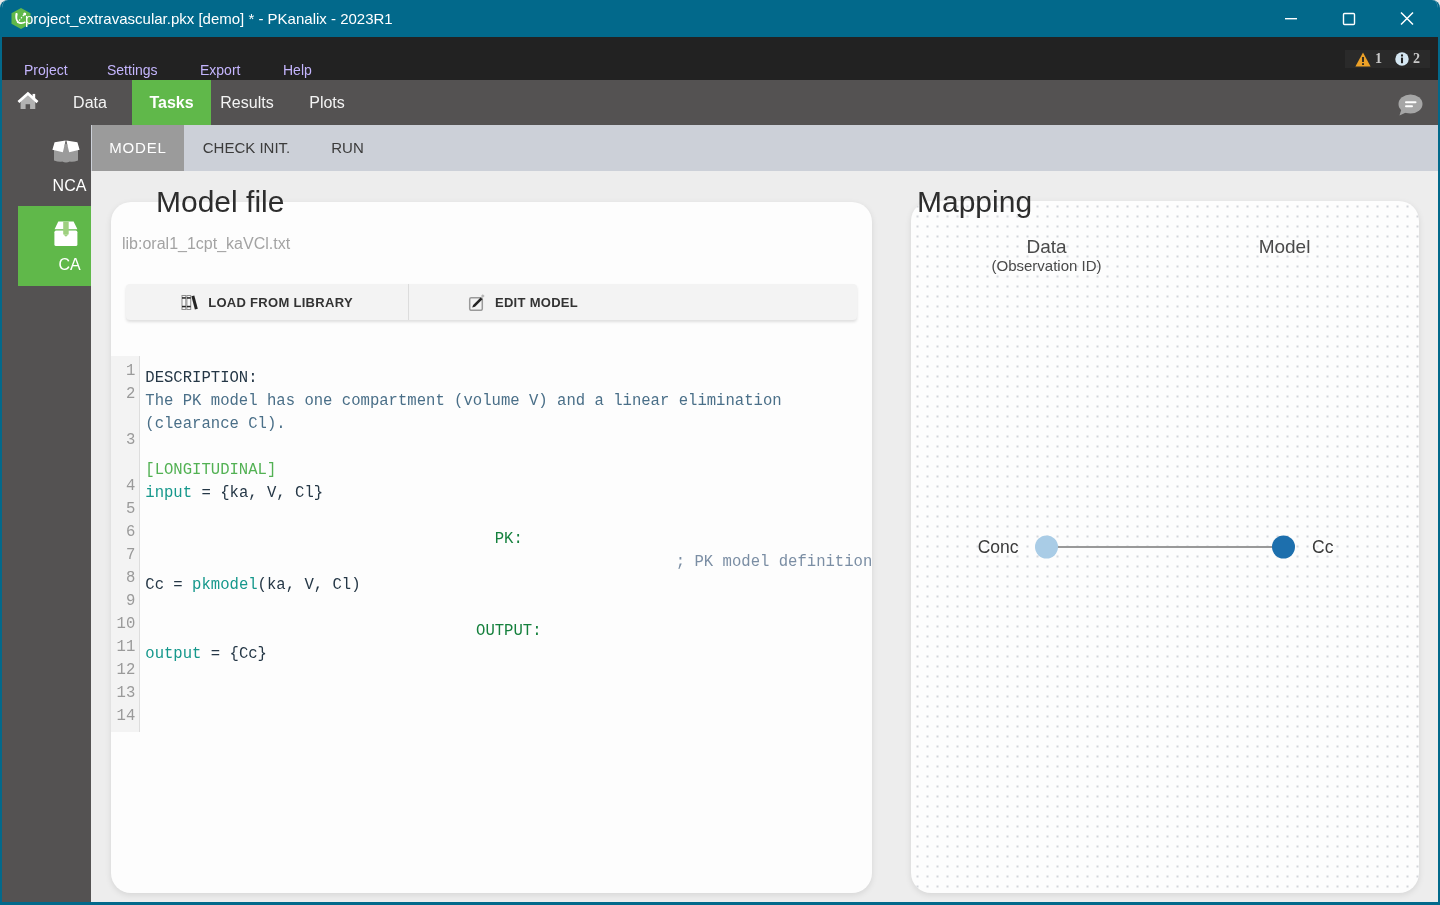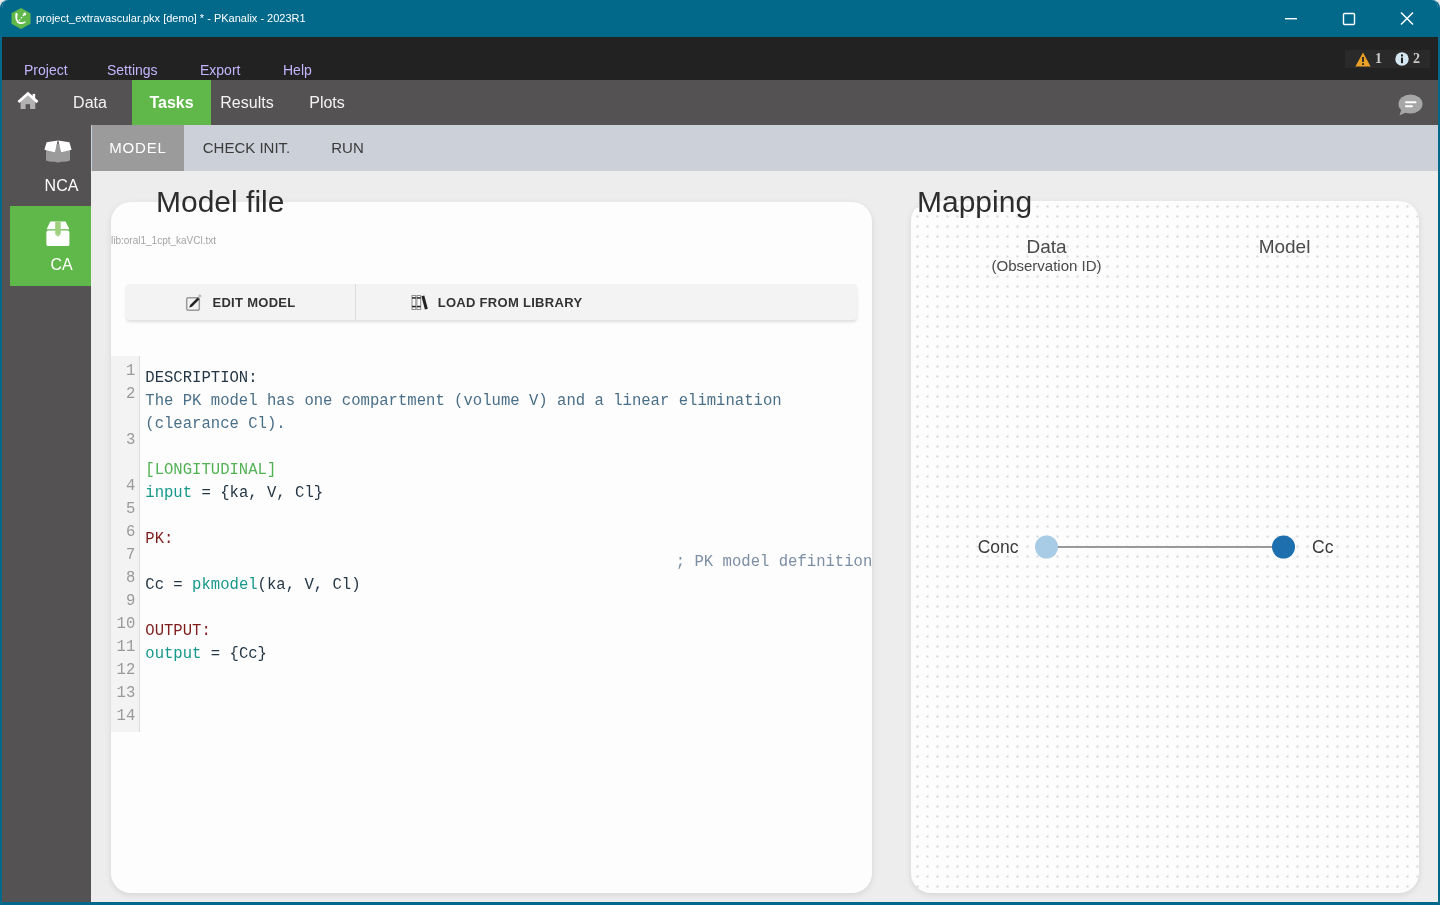--- a/index.html
+++ b/index.html
@@ -1,68 +1,68 @@
 <!DOCTYPE html>
 <html><head>
 <meta charset="utf-8">
 <style>
 * { margin:0; padding:0; box-sizing:border-box; }
 html,body { width:1440px; height:905px; overflow:hidden; background:#e9e9e9; font-family:"Liberation Sans", sans-serif; }
 .window { position:absolute; left:0; top:0; width:1440px; height:905px; border-radius:8px 8px 0 0; overflow:hidden;
   border-left:2px solid #02698b; border-right:2px solid #02698b; border-bottom:3px solid #02698b; background:#ededed; }
 
 .titlebar { position:absolute; left:-2px; top:0; width:1440px; height:37px; background:#02698b; }
-.title-text { position:absolute; left:36px; top:0; line-height:37px; color:#fff; font-size:11px; }
+.title-text { position:absolute; left:25px; top:0; line-height:37px; color:#fff; font-size:15px; }
 .logo { position:absolute; left:11px; top:8px; }
 .winbtn { position:absolute; top:0; height:37px; width:46px; }
 
 .menubar { position:absolute; left:-2px; top:37px; width:1440px; height:43px; background:#222222; }
 .menubar .item { position:absolute; top:12px; line-height:43px; color:#c4b5fd; font-size:14px; }
 .notif { position:absolute; right:10px; top:13px; height:18px; display:flex; align-items:center; background:#2a2a2a; padding:0 10px; }
 .notif span { color:#c9c9c9; font-size:14px; font-family:"Liberation Serif",serif; font-weight:bold; }
 
 .tabbar { position:absolute; left:-2px; top:80px; width:1440px; height:45px; background:#545252; }
 .tab { position:absolute; top:0; height:45px; line-height:45px; color:#f4f4f4; font-size:16px; text-align:center; }
 .tab.active { background:#60b84a; color:#fff; font-weight:bold; height:46px; }
 
 .sidebar { position:absolute; left:0px; top:125px; width:89px; height:780px; background:#545252; }
-.side-item { position:absolute; left:8px; width:89px; height:80px; color:#fff; text-align:center; padding-left:7px; }
+.side-item { position:absolute; left:16px; width:89px; height:80px; color:#fff; text-align:center; padding-left:7px; }
 .side-item .lbl { position:absolute; width:100%; top:50px; font-size:16px; color:#fff; }
 .side-item.active { background:#60b84a; }
 
 .subtabs { position:absolute; left:89px; top:125px; width:1347px; height:46px; background:#ccd0d8; }
 .subtab { position:absolute; top:0; height:46px; line-height:46px; font-size:15px; color:#3b3b3b; text-align:center; }
 .subtab.active { background:#9b9b9b; color:#fff; letter-spacing:0.8px; }
 
 .page { position:absolute; left:89px; top:171px; width:1347px; height:731px; background:#ededed; }
 .card { position:absolute; background:#fdfdfd; border-radius:20px; box-shadow:0 2px 6px rgba(0,0,0,0.10); }
 .card-title { position:absolute; font-size:30px; color:#2d2d2d; }
 #card-model { left:19.8px; top:31px; width:761px; height:691px; }
 #title-model { left:26px; top:14px;margin-left:39px; }
 #card-map { left:820px; top:30px; width:508px; height:692px;
   background-image:radial-gradient(circle, #d2d5da 1.1px, rgba(0,0,0,0) 1.2px);
   background-size:10px 10px; background-position:1.5px 0.5px; }
 #title-map { left:826px; top:14px; }
-.libtext { position:absolute; left:20px; top:64px; font-size:10px; color:#a3a3a3; }
+.libtext { position:absolute; left:31px; top:64px; font-size:16px; color:#a3a3a3; }
 
 .btngroup { position:absolute; left:35px; top:113px; width:731px; height:36px; background:#f3f3f3; border-radius:4px;
   box-shadow:0 2px 3px rgba(0,0,0,0.12); display:flex; }
 .btn { position:relative; height:36px; display:flex; align-items:center; justify-content:center; font-size:13px; font-weight:bold;
   color:#333; letter-spacing:0.3px; }
 .btn + .btn { border-left:1px solid #dcdcdc; }
 .btn svg { margin-right:9px; }
 
 .editor { position:absolute; left:19.8px; top:185px; width:761px; font-family:"Liberation Mono", monospace; font-size:15.6px; line-height:23px; }
 .gutter { position:absolute; left:0; top:0; width:29.5px; height:376px; background:#f3f3f3; border-right:1px solid #ddd; }
 .lnum { position:absolute; left:0; width:24.5px; text-align:right; color:#9a9a9a; }
 .code { position:absolute; left:34.5px; top:0; width:727px; color:#253746; }
 .code div { min-height:23px; white-space:pre-wrap; }
 .tok-g { color:#52b153; }
 .tok-t { color:#16988c; }
-.tok-sg { color:#7f1d1d; }
+.tok-sg { color:#15803d;text-align:center; }
 .tok-b { color:#4a6f88; }
 .tok-c { color:#7b8ea4;text-align:right; }
 
 .map-label { position:absolute; text-align:center; color:#4a4a4a; }
 .conc-row { position:absolute; }
 </style>
 </head>
 <body>
 <div class="window">
   <div class="titlebar">
@@ -145,39 +145,39 @@
     <div class="subtab" style="left:93px;width:125px">CHECK INIT.</div>
     <div class="subtab" style="left:218px;width:77px">RUN</div>
   </div>
   <div class="page">
     <div class="card" id="card-model"></div>
     <div class="card" id="card-map"></div>
     <div class="card-title" id="title-model">Model file</div>
     <div class="card-title" id="title-map">Mapping</div>
     <div class="libtext">lib:oral1_1cpt_kaVCl.txt</div>
     <div class="btngroup">
-      <div class="btn" style="width:229px">
-        <svg width="18" height="17" viewBox="0 0 18 17">
-            <rect x="1.7" y="3.7" width="12.6" height="12.6" rx="1.5" fill="none" stroke="#9a9a9a" stroke-width="1.5"></rect>
-            <path d="M4.2 13.5 L7 12.8 L14.5 5.3 L12.6 3.4 L5.1 10.9 Z" fill="#242424"></path>
-            <rect x="13.5" y="0.7" width="2.6" height="2.6" transform="rotate(45 14.8 2)" fill="#b5b5b5"></rect>
-          </svg>
-        EDIT MODEL
-      </div>
       <div class="btn" style="width:282px">
         <svg width="18" height="17" viewBox="0 0 18 17">
             <rect x="1" y="1.5" width="3.8" height="14" fill="#fafafa" stroke="#8e8e8e" stroke-width="1"></rect>
             <rect x="5.9" y="1.5" width="3.8" height="14" fill="#fafafa" stroke="#8e8e8e" stroke-width="1"></rect>
             <rect x="1" y="3.2" width="3.8" height="1.5" fill="#242424"></rect>
             <rect x="5.9" y="3.2" width="3.8" height="1.5" fill="#242424"></rect>
             <rect x="1" y="11.8" width="3.8" height="1.5" fill="#242424"></rect>
             <rect x="5.9" y="11.8" width="3.8" height="1.5" fill="#242424"></rect>
             <polygon points="10.4,2.2 13.3,1.4 16.8,14.7 13.9,15.5" fill="#242424"></polygon>
           </svg>
         LOAD FROM LIBRARY
+      </div>
+      <div class="btn" style="width:229px">
+        <svg width="18" height="17" viewBox="0 0 18 17">
+            <rect x="1.7" y="3.7" width="12.6" height="12.6" rx="1.5" fill="none" stroke="#9a9a9a" stroke-width="1.5"></rect>
+            <path d="M4.2 13.5 L7 12.8 L14.5 5.3 L12.6 3.4 L5.1 10.9 Z" fill="#242424"></path>
+            <rect x="13.5" y="0.7" width="2.6" height="2.6" transform="rotate(45 14.8 2)" fill="#b5b5b5"></rect>
+          </svg>
+        EDIT MODEL
       </div>
     </div>
     <div class="editor">
       <div class="gutter" id="gutter"></div>
       <div class="lnum" style="top:4px">1</div>
       <div class="lnum" style="top:27px">2</div>
       <div class="lnum" style="top:73px">3</div>
       <div class="lnum" style="top:119px">4</div>
       <div class="lnum" style="top:142px">5</div>
       <div class="lnum" style="top:165px">6</div>

